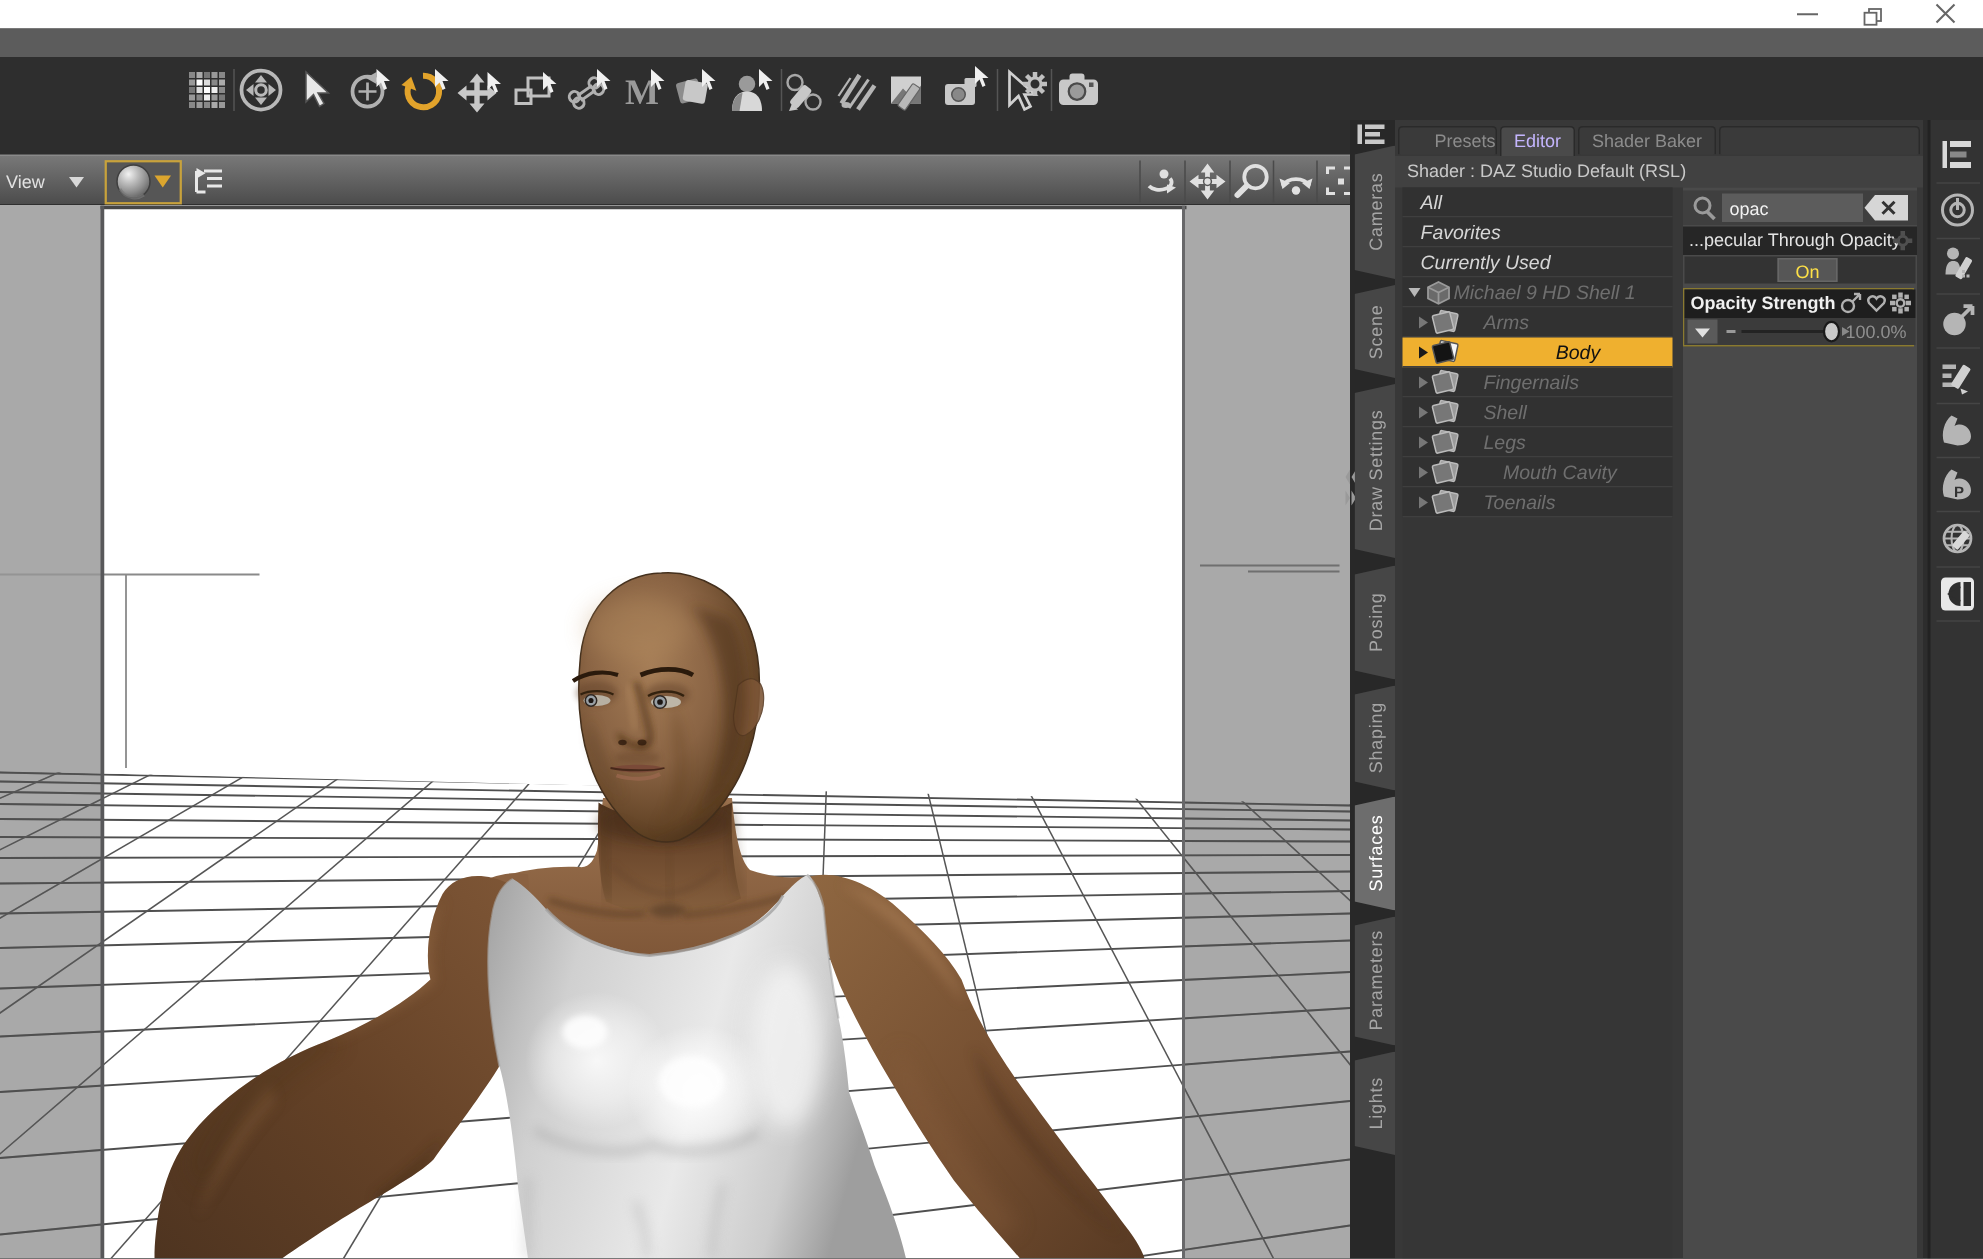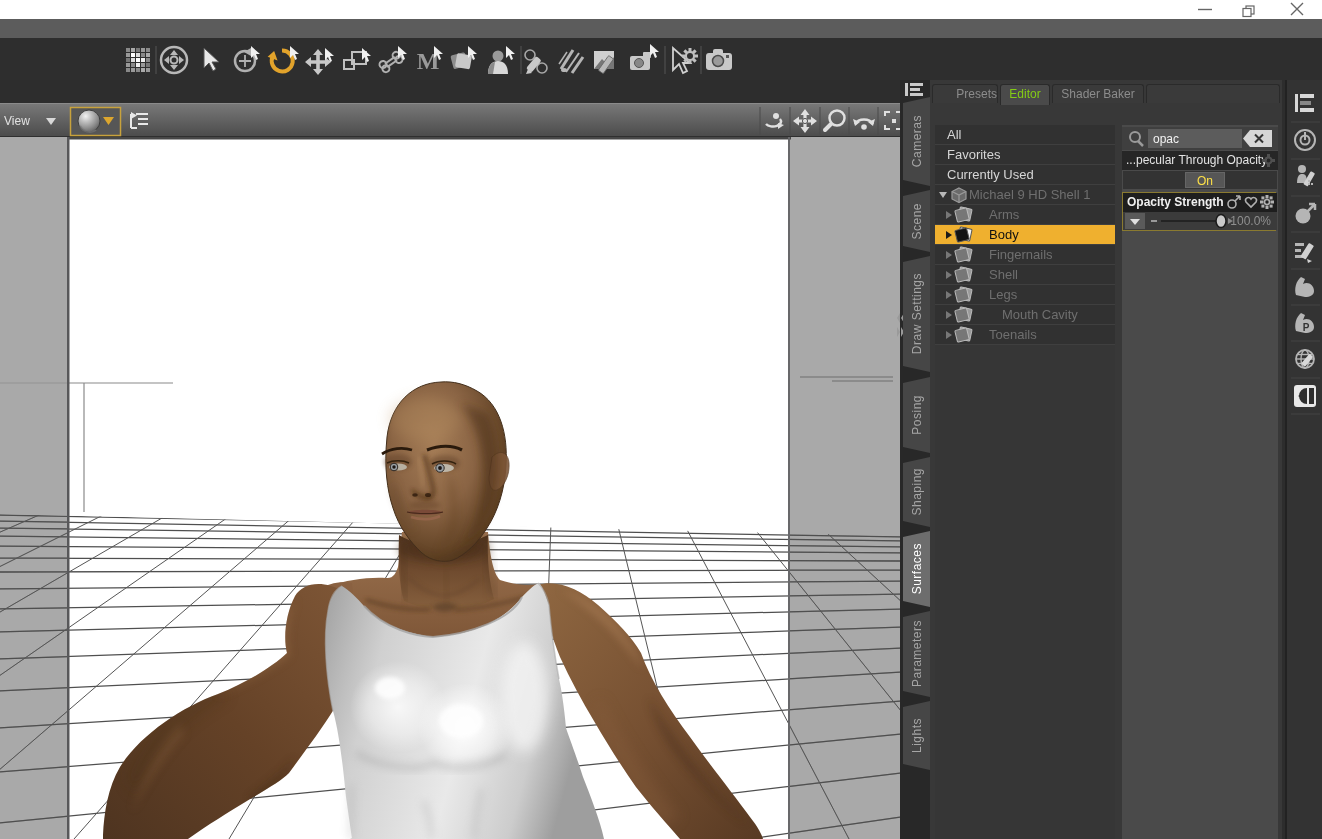--- a/index.html
+++ b/index.html
@@ -13,26 +13,26 @@
 .vptab.active{background:#58595a;color:#e8e8e8;}
 .vptoolbar{left:0;top:103px;width:900px;height:34px;background:linear-gradient(#787878,#4c4c4c);border-top:1px solid #8a8a8a;border-bottom:1px solid #2f2f2f;}
 .viewport{left:0;top:137px;width:900px;height:702px;background:#ffffff;}
 
 .rstrip{left:900px;top:80px;width:30px;height:759px;background:#282828;}
 .sidetab{position:absolute;left:3px;width:27px;background:#464646;color:#a6a6a6;font-size:12px;clip-path:polygon(0 6px,100% 0,100% 100%,0 calc(100% - 6px));display:flex;align-items:center;justify-content:center;}
 .sidetab span{transform:rotate(180deg);writing-mode:vertical-rl;white-space:nowrap;letter-spacing:0.5px;}
 .sidetab.active{background:#6d6d6d;color:#ffffff;}
 .panel{left:930px;top:80px;width:352px;height:759px;background:#383838;}
 .ptab{position:absolute;top:4px;height:19px;background:#3a3a3a;color:#8c8c8c;font-size:12px;line-height:19px;text-align:center;border:1px solid #2a2a2a;border-bottom:none;border-radius:3px 3px 0 0;}
-.ptab.active{background:#4a4a4a;color:#84cc16;height:21px;}
+.ptab.active{background:#4a4a4a;color:#c4b5fd;height:21px;}
 .shaderline{position:absolute;left:0px;top:24px;width:352px;height:21px;background:#414141;color:#c9c9c9;font-size:12px;line-height:21px;padding-left:8px;}
 .llist{position:absolute;left:5px;top:45px;width:180px;height:714px;background:#363636;}
-.lrow{position:relative;width:100%;height:20px;background:#313131;border-bottom:1px solid #3f3f3f;color:#d6d6d6;font-size:13px;line-height:20px;padding-left:12px;}
+.lrow{position:relative;width:100%;height:20px;background:#313131;border-bottom:1px solid #3f3f3f;color:#d6d6d6;font-size:13px;line-height:20px;padding-left:12px;font-style:italic;}
 .lrow.g{color:#6f6f6f;}
-.lrow.sel{background:#efb02f;color:#111111;}
+.lrow.sel{background:#efb02f;color:#111111;text-align:center;}
 .props{position:absolute;left:192px;top:45px;width:156px;height:714px;background:#4a4a4a;}
 .farstrip{left:1285px;top:80px;width:37px;height:759px;background:#333333;border-left:2px solid #222222;}
 </style></head>
 <body>
 <div id="app">
   <div class="abs titlebar">
     <svg width="1322" height="19" style="position:absolute;left:0;top:0">
       <line x1="1198" y1="9.5" x2="1212" y2="9.5" stroke="#666" stroke-width="1.4"></line>
       <rect x="1246" y="6" width="8" height="8" fill="none" stroke="#666" stroke-width="1.2"></rect>
       <rect x="1243" y="8.5" width="8" height="8" fill="#fff" stroke="#666" stroke-width="1.2"></rect>
@@ -476,20 +476,21 @@
       </div>
     <div class="sidetab" style="top:621px;height:69px;">
         <span>Lights</span>
       </div>
   </div>
   <div class="abs panel" id="panel">
     <div class="ptab" style="left:2px;width:66px;text-align:right;">Presets</div>
     <div class="ptab active" style="left:70px;width:50px;">Editor</div>
     <div class="ptab" style="left:122px;width:92px;">Shader Baker</div>
     <div class="ptab" style="left:216px;width:134px;"></div>
+    <div class="shaderline">Shader : DAZ Studio Default (RSL)</div>
     <div class="llist" id="llist">
       <div class="lrow">All</div>
       <div class="lrow">Favorites</div>
       <div class="lrow">Currently Used</div>
       <div class="lrow g" id="rowm9"><svg width="34" height="20" style="position:absolute;left:2px;top:0">
             <path d="M2,7 L10,7 L6,13 Z" fill="#b8b8b8"></path>
             <g stroke="#9a9a9a" stroke-width="1.2" fill="#6a6a6a">
               <path d="M22,3 L29,6.5 L29,14 L22,17.5 L15,14 L15,6.5 Z"></path>
               <path d="M15,6.5 L22,10 L29,6.5 M22,10 L22,17.5" fill="none"></path>
             </g>

